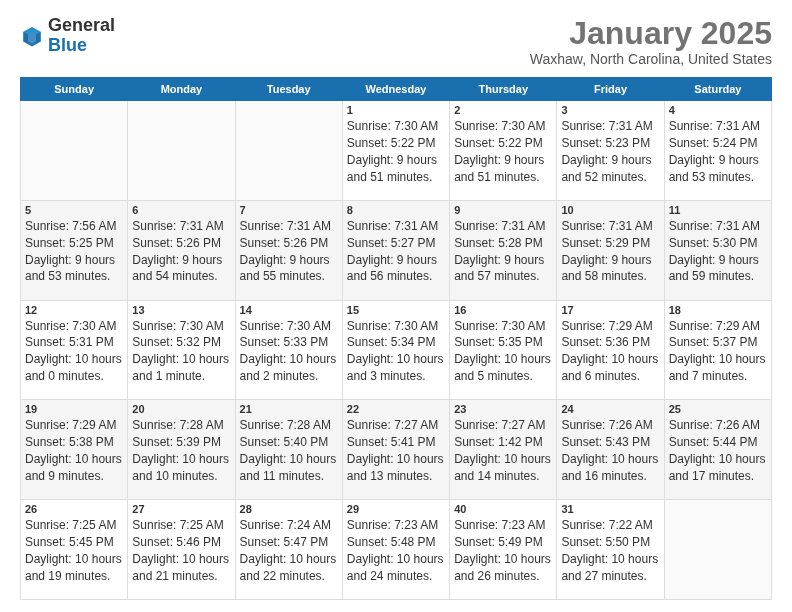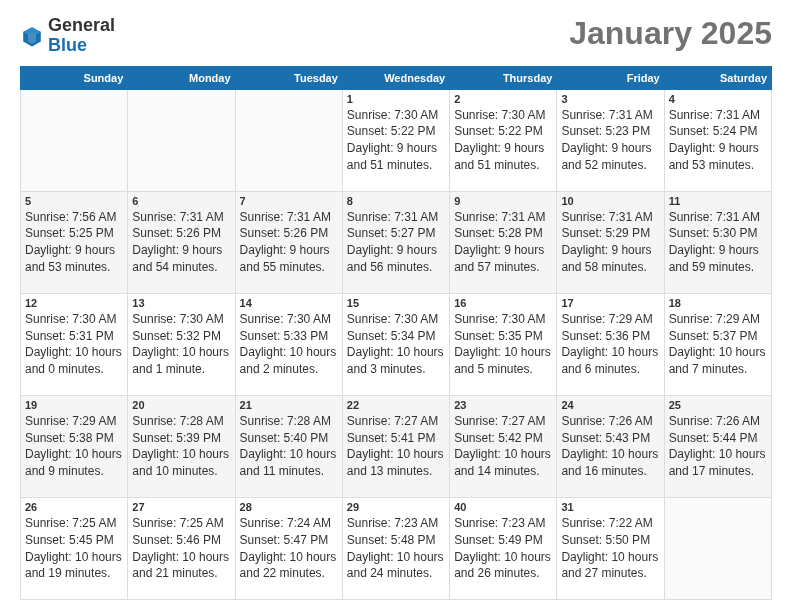--- a/index.html
+++ b/index.html
@@ -58,21 +58,21 @@
       border-collapse: collapse;
       width: 100%;
       table-layout: fixed;
     }
     .calendar th {
       background-color: #1a6faf;
       color: white;
       font-size: 11px;
       font-weight: bold;
       padding: 5px 4px;
-      text-align: right;
+      text-align: center;
       border: 1px solid #1a6faf;
     }
     .calendar td {
       vertical-align: top;
       border: 1px solid #ddd;
       padding: 3px 4px;
       font-size: 9.5px;
       color: #333;
       height: 88px;
       background: #fff;
@@ -110,20 +110,21 @@
         <polygon points="15,4 26,10 20,13 15,10 10,13 4,10" fill="#2a8fd0"></polygon>
         <polygon points="15,10 20,13 20,22 15,25 10,22 10,13" fill="#fff" opacity="0.2"></polygon>
       </svg>
       <div class="logo-text">
         <span class="logo-general">General</span><br>
         <span class="logo-blue">Blue</span>
       </div>
     </div>
     <div class="title-section">
       <div class="month-year">January 2025</div>
+      <div class="location">Waxhaw, North Carolina, United States</div>
     </div>
   </div>
 
   <table class="calendar">
     <thead>
       <tr>
       <th>Sunday</th>
           <th>Monday</th>
           <th>Tuesday</th>
           <th>Wednesday</th>
@@ -293,21 +294,21 @@
           <td>
             <span class="day-num">22</span>
             <div class="day-info">Sunrise: 7:27 AM
 Sunset: 5:41 PM
 Daylight: 10 hours
 and 13 minutes.</div>
           </td>
           <td>
             <span class="day-num">23</span>
             <div class="day-info">Sunrise: 7:27 AM
-Sunset: 5:42 PM
+Sunset: 1:42 PM
 Daylight: 10 hours
 and 14 minutes.</div>
           </td>
           <td>
             <span class="day-num">24</span>
             <div class="day-info">Sunrise: 7:26 AM
 Sunset: 5:43 PM
 Daylight: 10 hours
 and 16 minutes.</div>
           </td>

